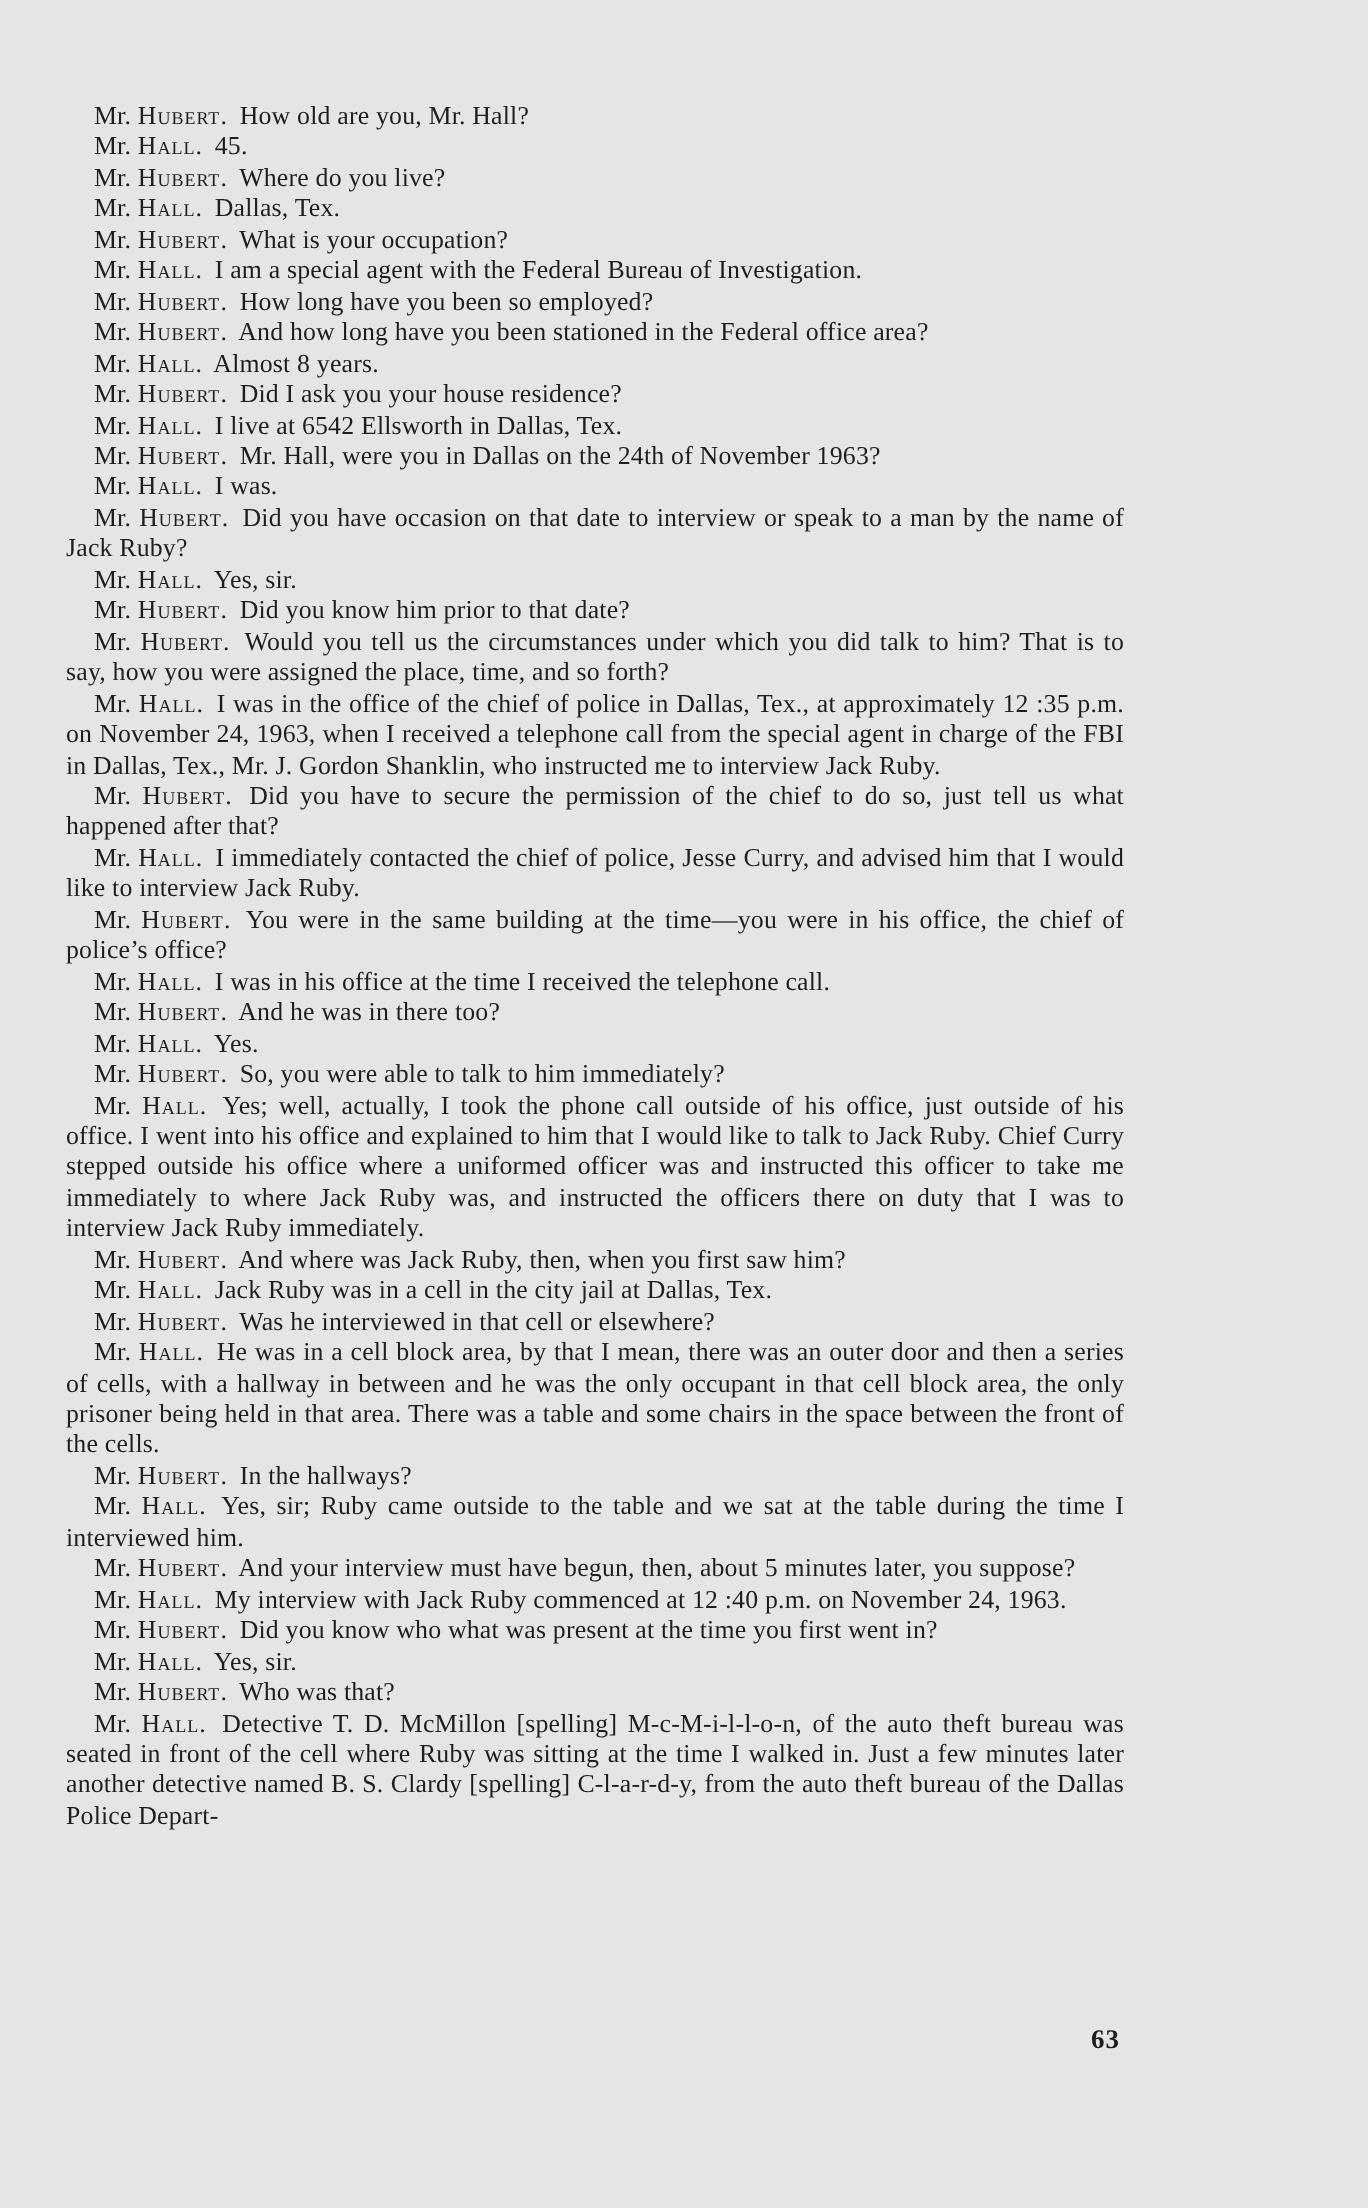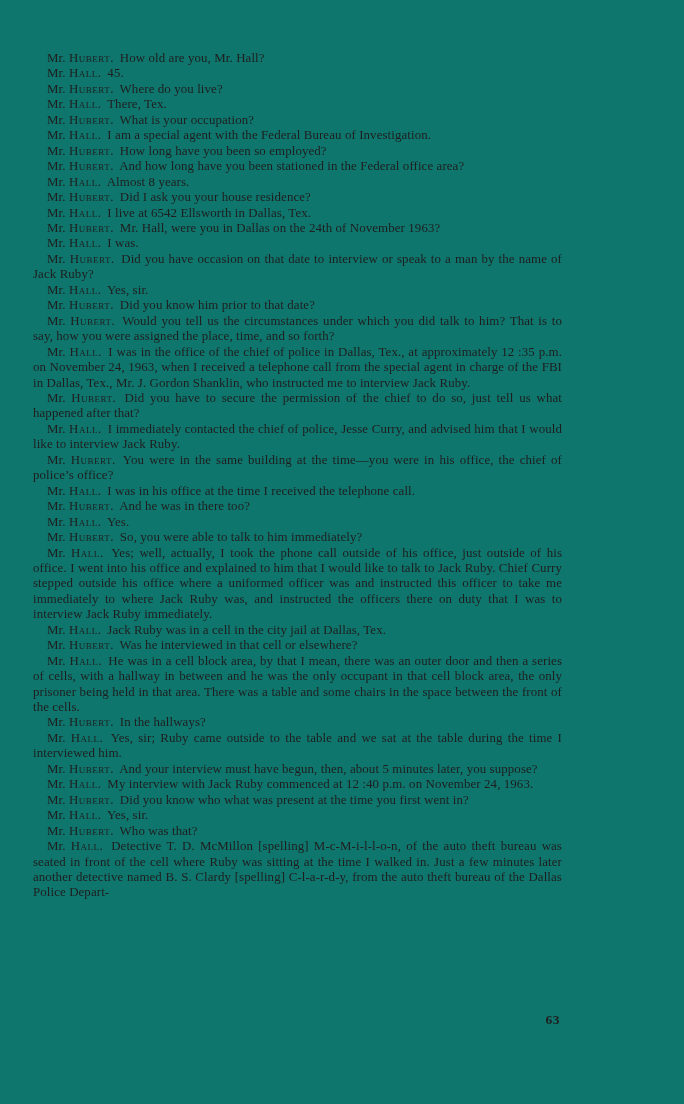--- a/index.html
+++ b/index.html
@@ -6,21 +6,21 @@
     margin: 0;
     padding: 0;
     width: 684px;
     height: 1104px;
     background: #ffffff;
   }
   .page {
     position: relative;
     width: 684px;
     height: 1104px;
-    background: #0f766e;
+    background: #e5e5e5;
     overflow: hidden;
     font-family: "Liberation Serif", "DejaVu Serif", serif;
     color: #1e1e1e;
   }
   .text-block {
     position: absolute;
     left: 33px;
     top: 51px;
     width: 529px;
     font-size: 12.9px;
@@ -53,21 +53,21 @@
 <body>
 
 <div class="page">
   <div class="text-block" id="dialogue-container">
   <p class="para"><span class="speaker"><span class="prefix">Mr.</span> <span class="sc">Hubert</span>.</span><span class="utterance"> How old are you, Mr. Hall?</span></p>
 
   <p class="para"><span class="speaker"><span class="prefix">Mr.</span> <span class="sc">Hall</span>.</span><span class="utterance"> 45.</span></p>
 
   <p class="para"><span class="speaker"><span class="prefix">Mr.</span> <span class="sc">Hubert</span>.</span><span class="utterance"> Where do you live?</span></p>
 
-  <p class="para"><span class="speaker"><span class="prefix">Mr.</span> <span class="sc">Hall</span>.</span><span class="utterance"> There, Tex.</span></p>
+  <p class="para"><span class="speaker"><span class="prefix">Mr.</span> <span class="sc">Hall</span>.</span><span class="utterance"> Dallas, Tex.</span></p>
 
   <p class="para"><span class="speaker"><span class="prefix">Mr.</span> <span class="sc">Hubert</span>.</span><span class="utterance"> What is your occupation?</span></p>
 
   <p class="para"><span class="speaker"><span class="prefix">Mr.</span> <span class="sc">Hall</span>.</span><span class="utterance"> I am a special agent with the Federal Bureau of Investigation.</span></p>
 
   <p class="para"><span class="speaker"><span class="prefix">Mr.</span> <span class="sc">Hubert</span>.</span><span class="utterance"> How long have you been so employed?</span></p>
 
 
   <p class="para"><span class="speaker"><span class="prefix">Mr.</span> <span class="sc">Hubert</span>.</span><span class="utterance"> And how long have you been stationed in the Federal office area?</span></p>
 
@@ -101,20 +101,21 @@
   <p class="para"><span class="speaker"><span class="prefix">Mr.</span> <span class="sc">Hall</span>.</span><span class="utterance"> I was in his office at the time I received the telephone call.</span></p>
 
   <p class="para"><span class="speaker"><span class="prefix">Mr.</span> <span class="sc">Hubert</span>.</span><span class="utterance"> And he was in there too?</span></p>
 
   <p class="para"><span class="speaker"><span class="prefix">Mr.</span> <span class="sc">Hall</span>.</span><span class="utterance"> Yes.</span></p>
 
   <p class="para"><span class="speaker"><span class="prefix">Mr.</span> <span class="sc">Hubert</span>.</span><span class="utterance"> So, you were able to talk to him immediately?</span></p>
 
   <p class="para"><span class="speaker"><span class="prefix">Mr.</span> <span class="sc">Hall</span>.</span><span class="utterance"> Yes; well, actually, I took the phone call outside of his office, just outside of his office. I went into his office and explained to him that I would like to talk to Jack Ruby. Chief Curry stepped outside his office where a uniformed officer was and instructed this officer to take me immediately to where Jack Ruby was, and instructed the officers there on duty that I was to interview Jack Ruby immediately.</span></p>
 
+  <p class="para"><span class="speaker"><span class="prefix">Mr.</span> <span class="sc">Hubert</span>.</span><span class="utterance"> And where was Jack Ruby, then, when you first saw him?</span></p>
 
   <p class="para"><span class="speaker"><span class="prefix">Mr.</span> <span class="sc">Hall</span>.</span><span class="utterance"> Jack Ruby was in a cell in the city jail at Dallas, Tex.</span></p>
 
   <p class="para"><span class="speaker"><span class="prefix">Mr.</span> <span class="sc">Hubert</span>.</span><span class="utterance"> Was he interviewed in that cell or elsewhere?</span></p>
 
   <p class="para"><span class="speaker"><span class="prefix">Mr.</span> <span class="sc">Hall</span>.</span><span class="utterance"> He was in a cell block area, by that I mean, there was an outer door and then a series of cells, with a hallway in between and he was the only occupant in that cell block area, the only prisoner being held in that area. There was a table and some chairs in the space between the front of the cells.</span></p>
 
   <p class="para"><span class="speaker"><span class="prefix">Mr.</span> <span class="sc">Hubert</span>.</span><span class="utterance"> In the hallways?</span></p>
 
   <p class="para"><span class="speaker"><span class="prefix">Mr.</span> <span class="sc">Hall</span>.</span><span class="utterance"> Yes, sir; Ruby came outside to the table and we sat at the table during the time I interviewed him.</span></p>

